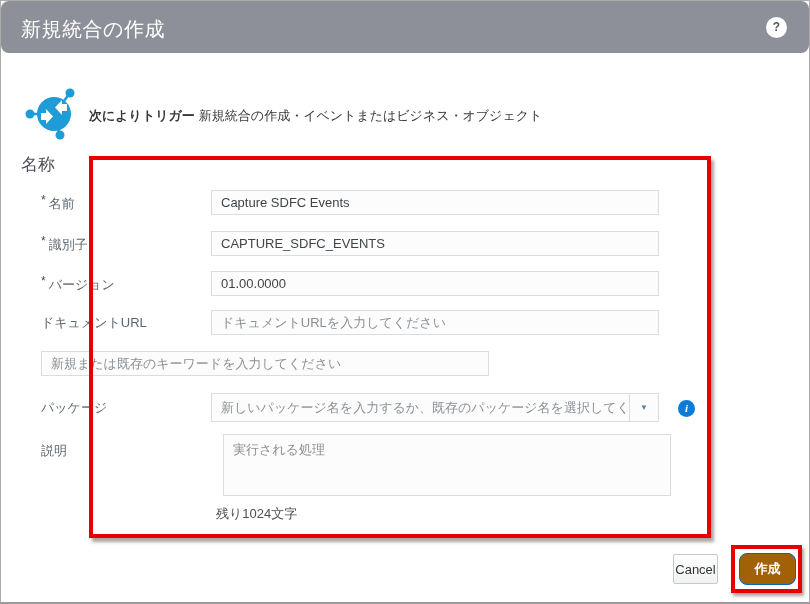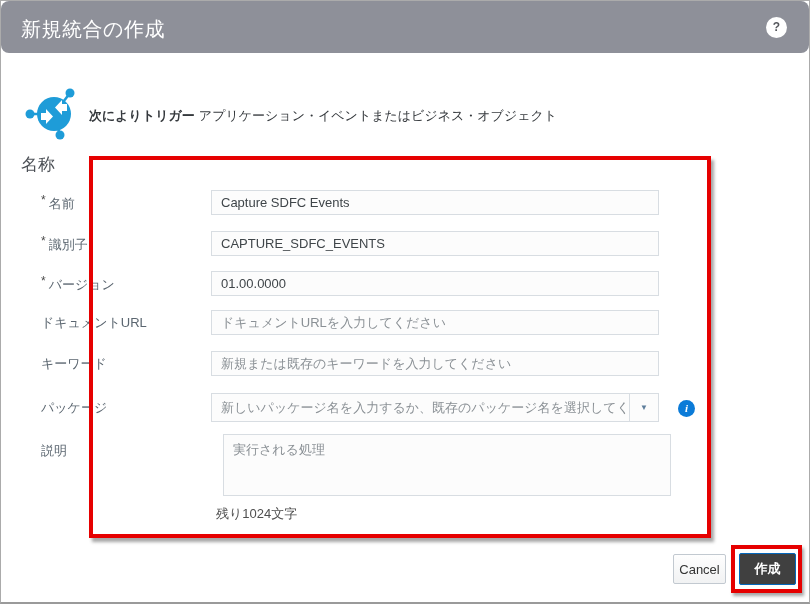--- a/index.html
+++ b/index.html
@@ -76,28 +76,28 @@
   .info-icon {
     position:absolute; left:677px; top:399px; width:17px; height:17px;
     background:#0b7bd8; border-radius:50%; color:#fff; text-align:center;
     line-height:17px; font-size:11px; font-weight:bold;
     font-family:"Liberation Serif","DejaVu Serif",serif; font-style:italic;
     cursor:pointer;
   }
   .charcount { position:absolute; left:215px; top:504px; font-size:13px; color:#4f4f4f; }
   
   .btn-cancel {
-    position:absolute; left:672px; top:553px; width:53px; height:30px;
+    position:absolute; left:672px; top:553px; width:45px; height:30px;
     background:linear-gradient(#fefefe,#f1f2f3); border:1px solid #c2c9d0;
     border-radius:2px; font-size:13px; color:#333; cursor:pointer;
     font-family:"Liberation Sans","DejaVu Sans",sans-serif;
   }
   .btn-create {
     position:absolute; left:738px; top:552px; width:57px; height:32px;
-    background:#404040; border:1px solid #0467bb; border-radius:2px;
+    background:#a16207; border:1px solid #0467bb; border-radius:8px;
     font-size:13px; font-weight:bold; color:#fff; cursor:pointer;
     font-family:"Liberation Sans","DejaVu Sans",sans-serif;
   }
 </style>
 </head>
 <body>
 
 <div class="dialog">
 
   <div class="header">
@@ -112,21 +112,21 @@
       <line x1="31" y1="28" x2="37" y2="49" stroke="#1e9cd8" stroke-width="2.5"></line>
       <circle cx="7" cy="28" r="4.5" fill="#1e9cd8"></circle>
       <circle cx="47" cy="7" r="4.5" fill="#1e9cd8"></circle>
       <circle cx="37" cy="49" r="4.5" fill="#1e9cd8"></circle>
       <circle cx="31" cy="28" r="17" fill="#1e9cd8"></circle>
       <polygon points="18,27 23,27 23,23 30,30.5 23,38 23,34 18,34" fill="#fff"></polygon>
       <polygon points="44,18 39,18 39,14 32,21.5 39,29 39,25 44,25" fill="#fff"></polygon>
     </svg>
   </div>
   <div class="trigger-text">
-    <span class="bold">次によりトリガー</span><span>アプリケーション・イベントまたはビジネス・オブジェクト</span>
+    <span class="bold">次によりトリガー</span><span>新規統合の作成・イベントまたはビジネス・オブジェクト</span>
   </div>
 
   <div class="section-title">名称</div>
 
   <div class="red-panel"></div>
   <div class="red-create-box"></div>
 
   <div class="row" style="top:189px;">
     <div class="lbl"><span class="req">*</span><span>名前</span></div>
     <input class="txt-input" type="text" value="Capture SDFC Events" style="">
@@ -141,21 +141,20 @@
     <div class="lbl"><span class="req">*</span><span>バージョン</span></div>
     <input class="txt-input" type="text" value="01.00.0000" style="">
   </div>
 
   <div class="row" style="top:309px;">
     <div class="lbl">ドキュメントURL</div>
     <input class="txt-input" type="text" placeholder="ドキュメントURLを入力してください" style="">
   </div>
 
   <div class="row" style="top:350px;">
-    <div class="lbl">キーワード</div>
     <input class="txt-input" type="text" placeholder="新規または既存のキーワードを入力してください" style="">
   </div>
 
   <div class="row" style="top:392px;">
     <div class="lbl">パッケージ</div>
     <div class="combobox">
       <div class="combo-text">新しいパッケージ名を入力するか、既存のパッケージ名を選択してくだ...</div>
       <div class="combo-btn">
         <span class="combo-arrow">▼</span>
       </div>

